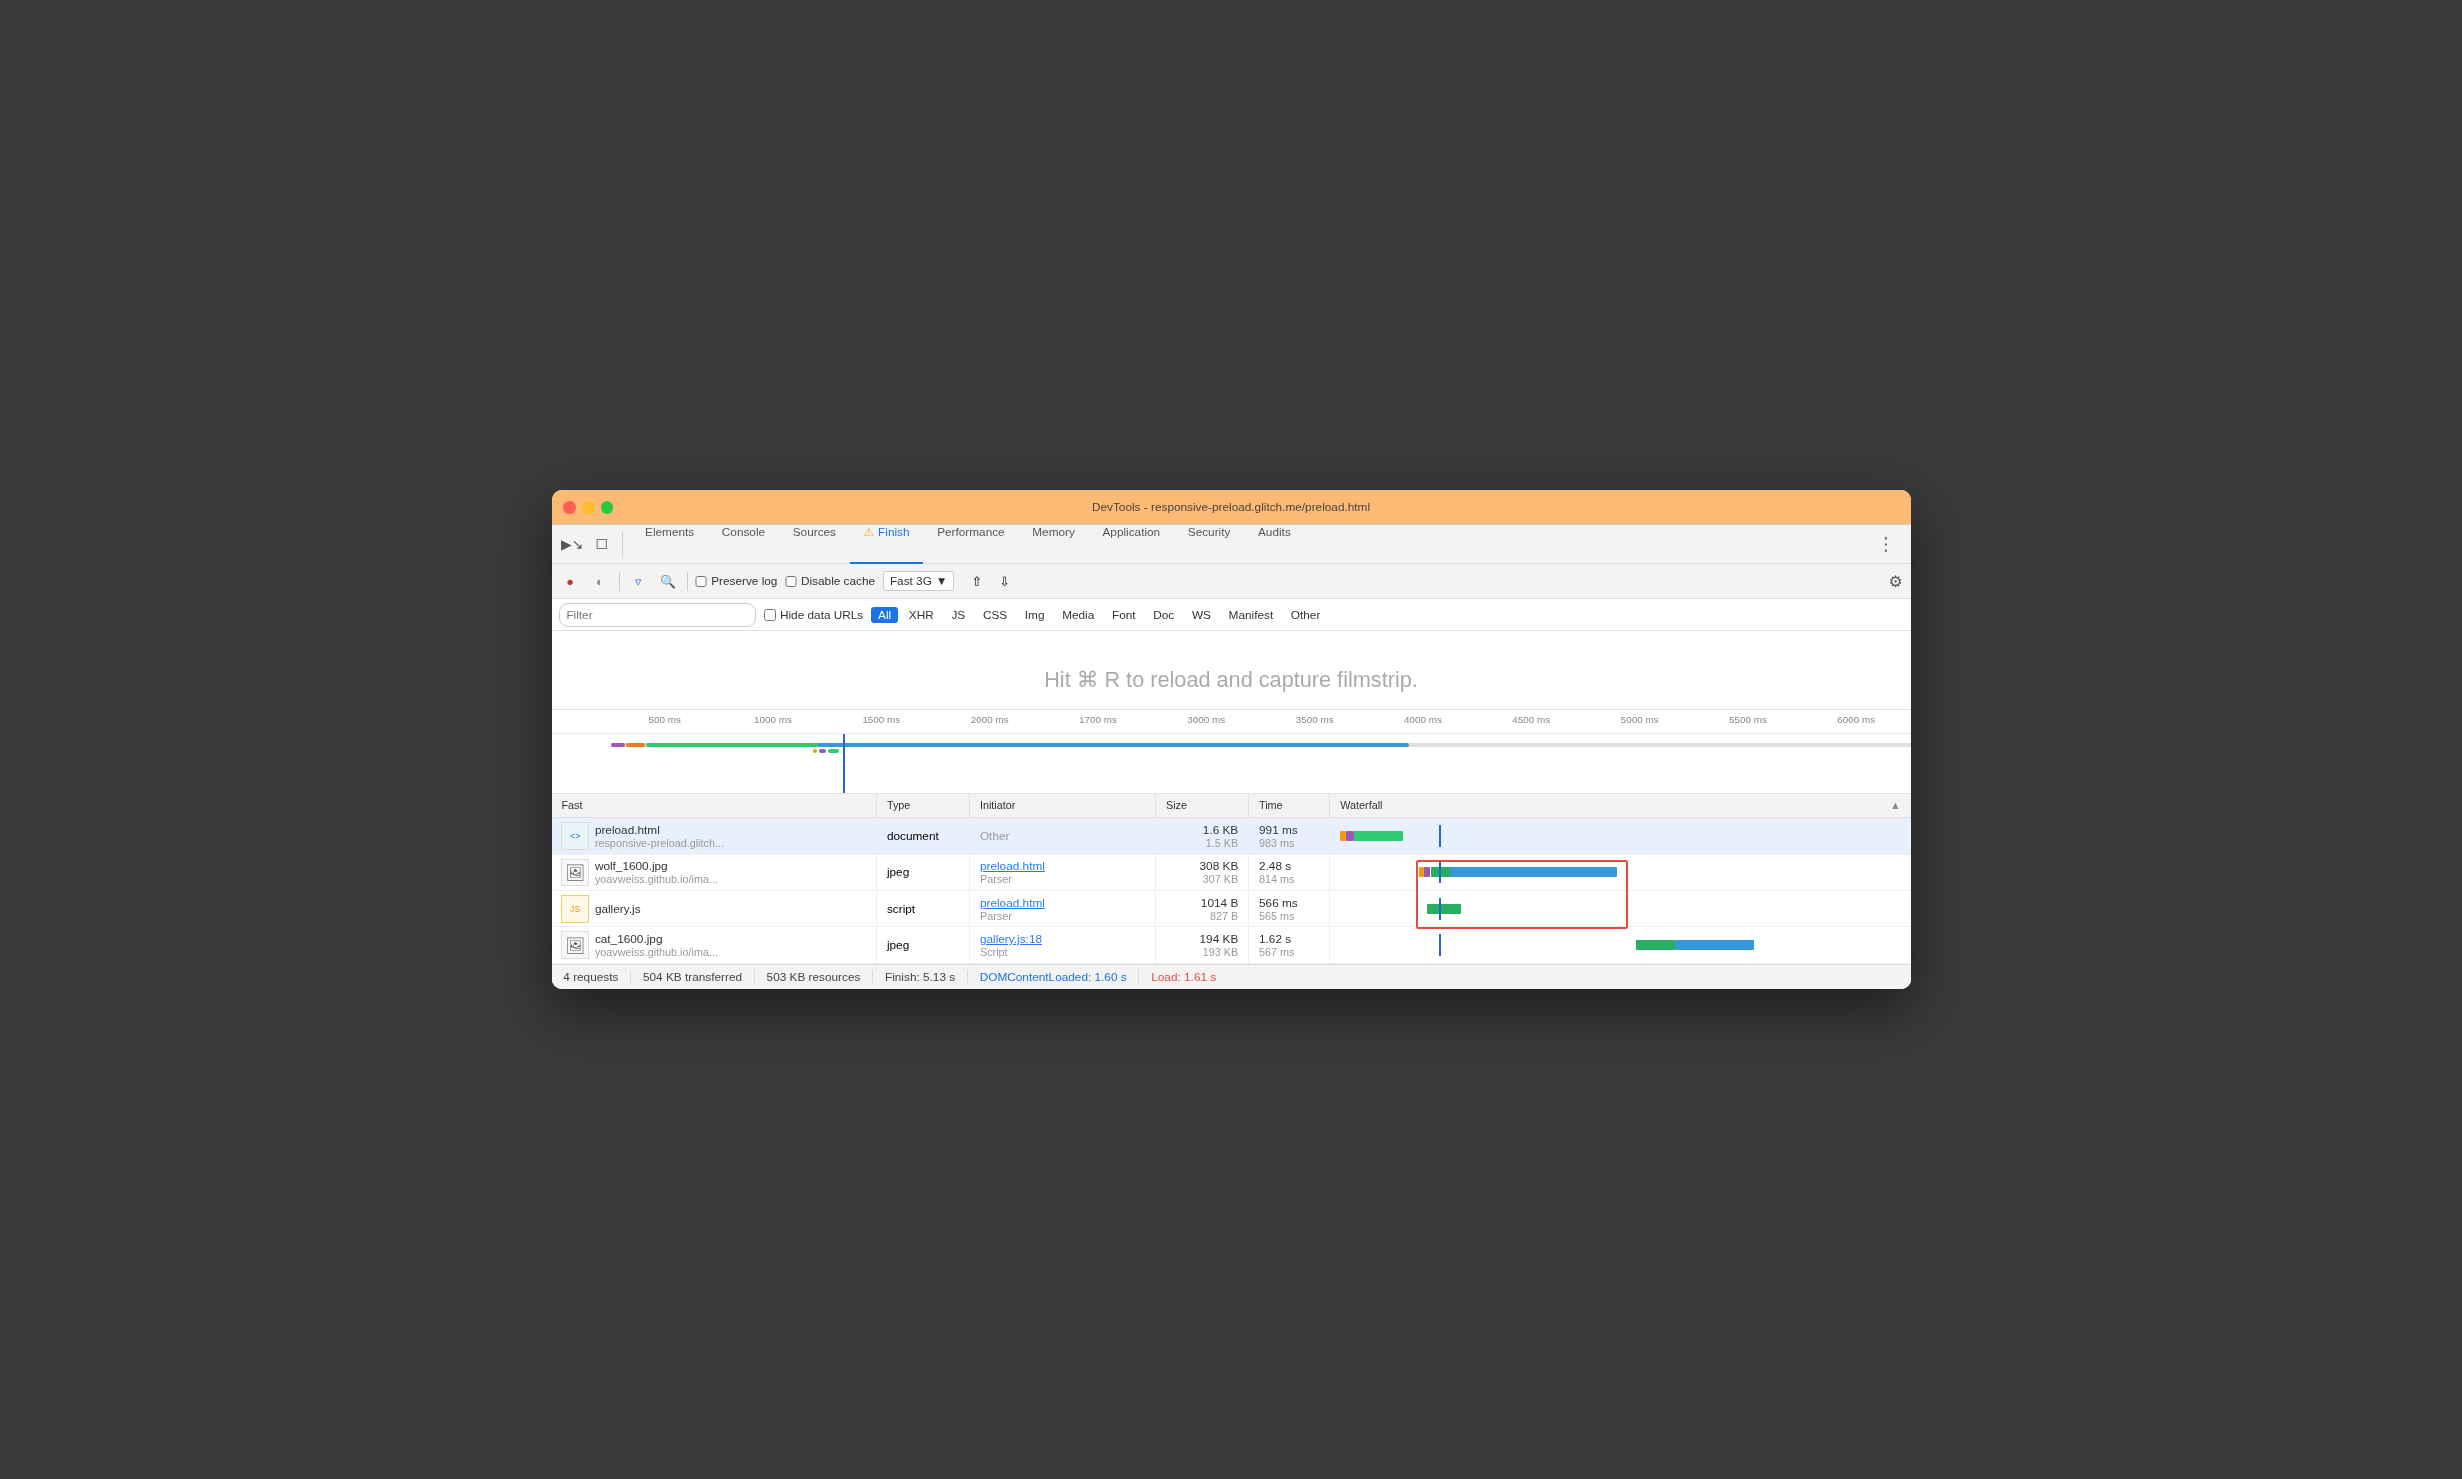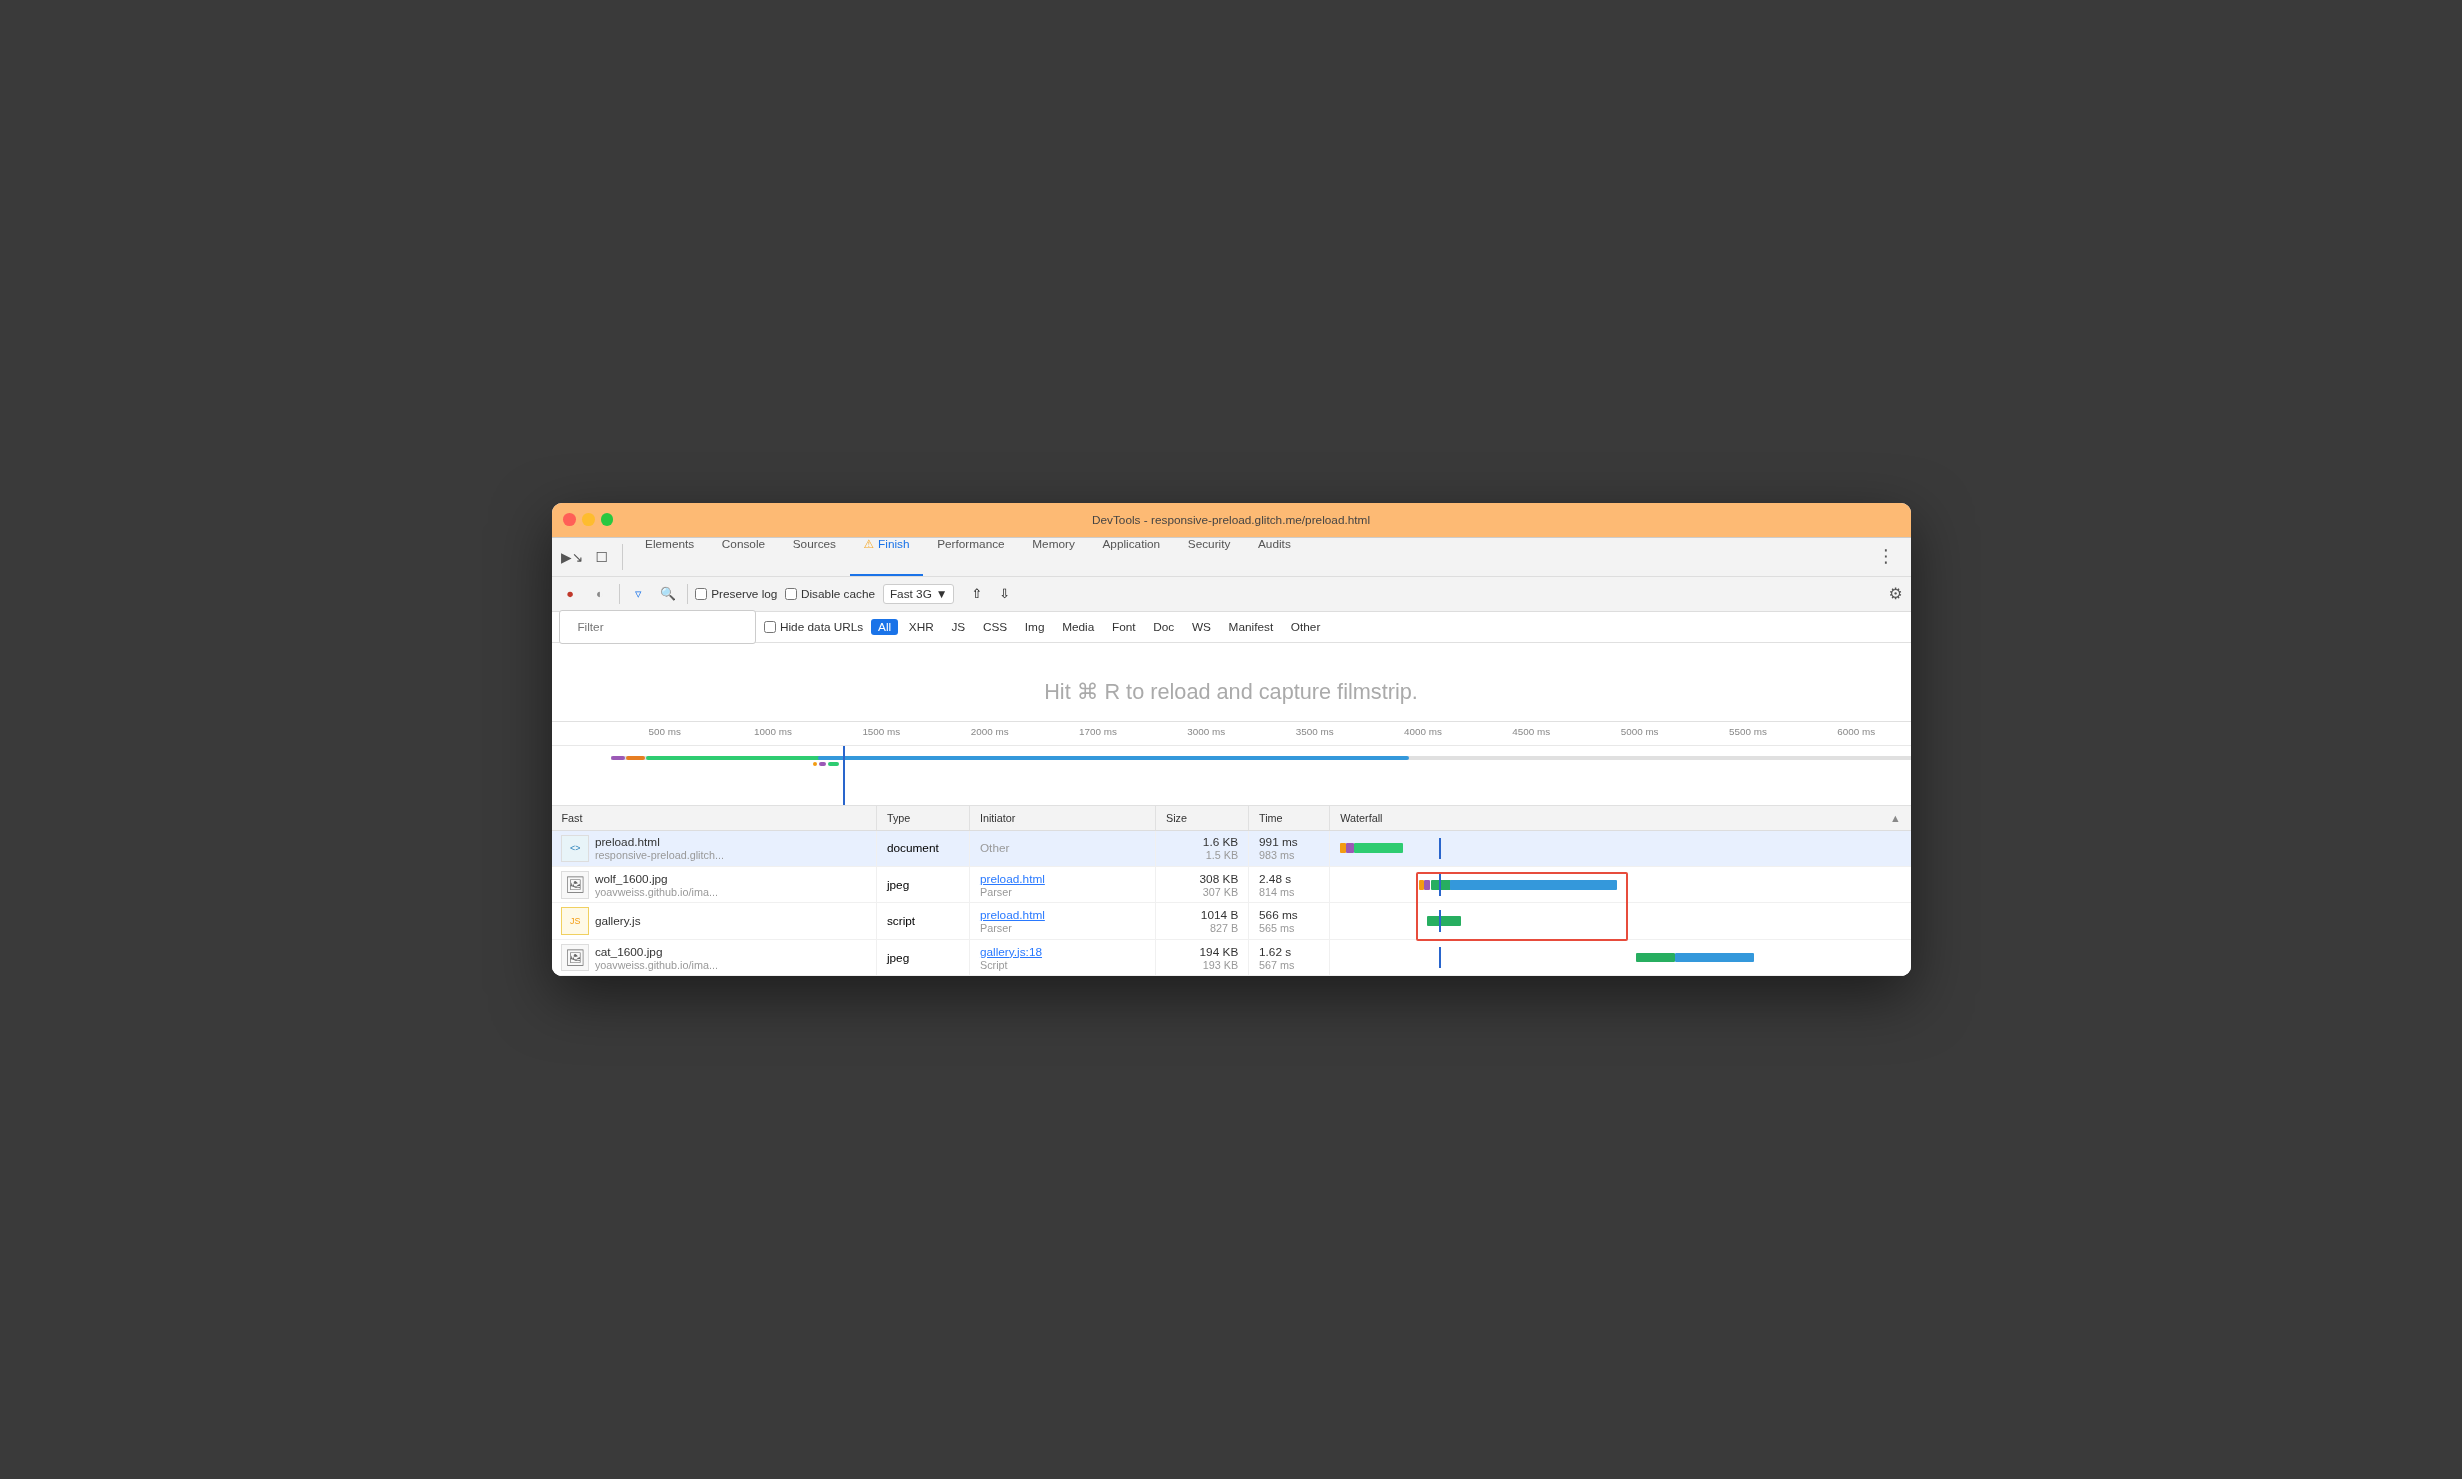--- a/index.html
+++ b/index.html
@@ -178,25 +178,25 @@
       display: flex;
       align-items: center;
       background: #fff;
       border-bottom: 1px solid #e0e0e0;
       padding: 0 7.9px;
       height: 31.5px;
       gap: 7.9px;
     }
     .filter-input {
       border: 1px solid #ccc;
-      border-radius: 3px;
-      padding: 2px 17px;
+      border-radius: 9px;
+      padding: 2px 6px;
       font-size: 11.8px;
       width: 197px;
-      height: 34px;
+      height: 24px;
       color: #999;
     }
     .filter-tags {
       display: flex;
       align-items: center;
       gap: 3.9px;
     }
     .filter-tag {
       padding: 1px 6.9px;
       font-size: 11.8px;
@@ -648,15 +648,23 @@
                 <div class="wf-bar" style="left:296px; width:39px; background:#27ae60; top:5.9px;"></div>
                 <div class="wf-bar" style="left:335px; width:79px; background:#3498db; top:5.9px;"></div>
                 <div style="position:absolute; top:0; bottom:0; left:99px; width:2px; background:#2965CC; z-index:5;"></div>
               </div>
             </td>
           </tr>
         </tbody>
       </table>
     </div>
 
+    <div class="status-bar">
+      <span class="status-item">4 requests</span>
+      <span class="status-item">504 KB transferred</span>
+      <span class="status-item">503 KB resources</span>
+      <span class="status-item">Finish: 5.13 s</span>
+      <span class="status-item status-dom">DOMContentLoaded: 1.60 s</span>
+      <span class="status-item status-load">Load: 1.61 s</span>
+    </div>
   </div>
 </div>
 
 
 </body></html>

